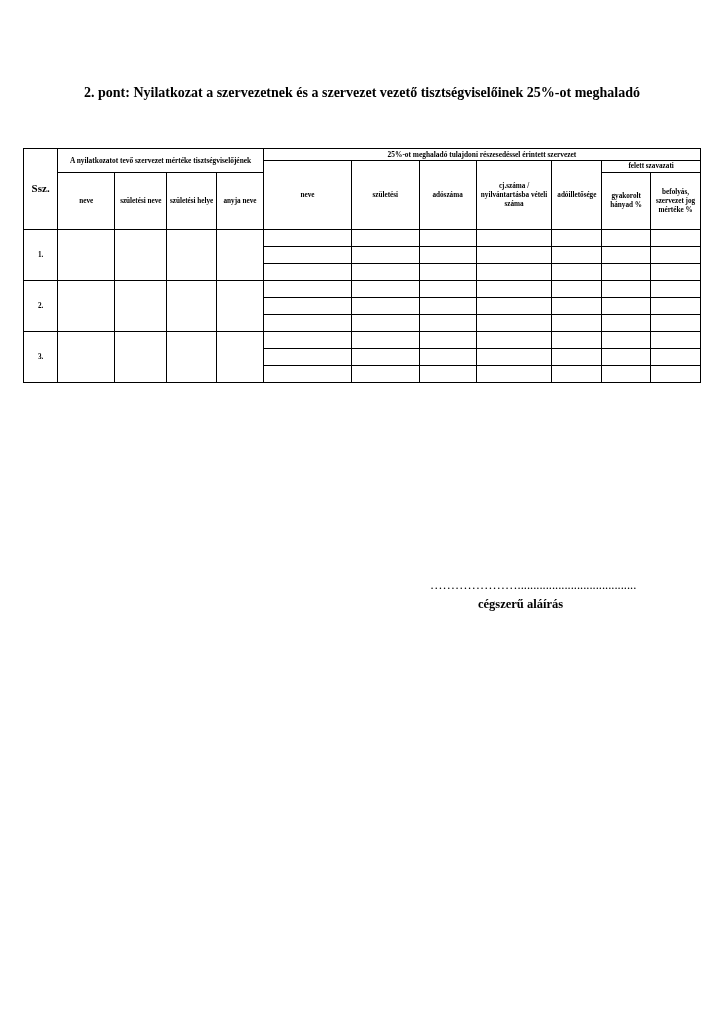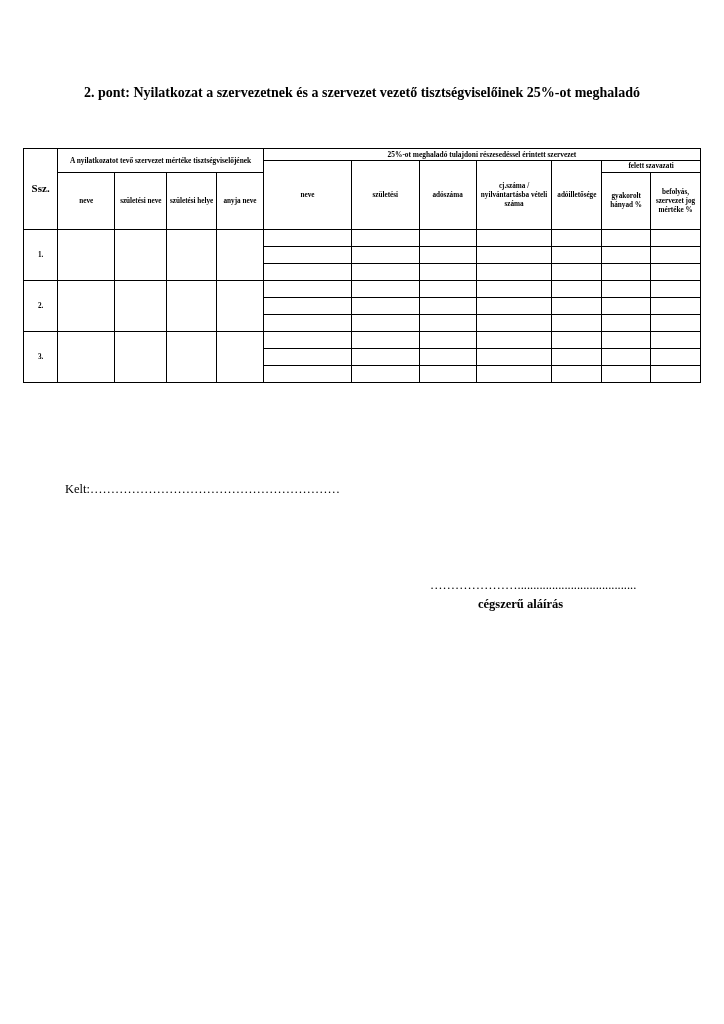--- a/index.html
+++ b/index.html
@@ -235,18 +235,17 @@
         <td class="blank nb"></td>
         <td class="blank nb"></td>
         <td class="blank nb"></td>
         <td class="blank nb"></td>
         <td class="blank nb"></td>
         <td class="blank nb"></td>
       </tr>
     </tbody>
   </table>
 
-  <div class="kelt">Kelt:……………………………………………………</div>
 
   <div class="sign-dots">…………………......................................</div>
   <div class="sign-label">cégszerű aláírás</div>
 
 </div>
 
 </body></html>

